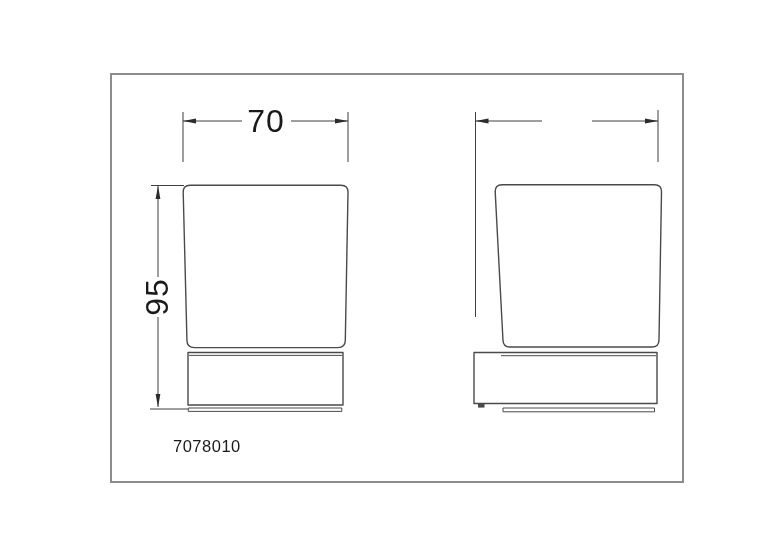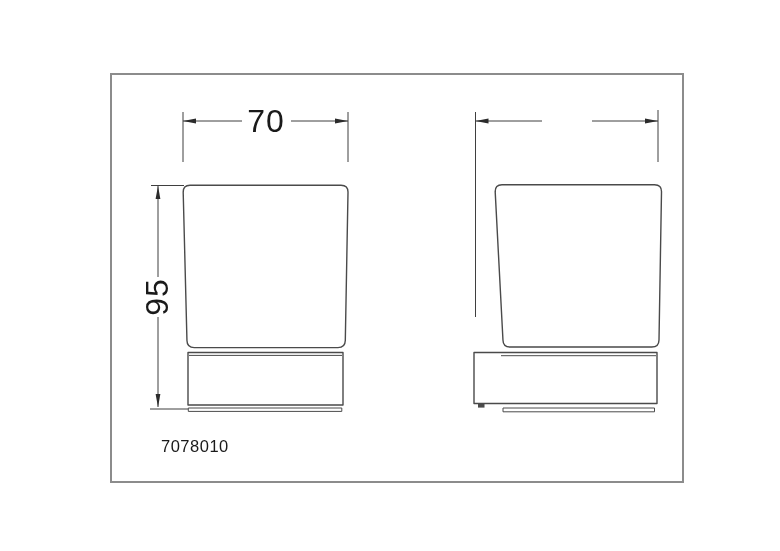--- a/index.html
+++ b/index.html
@@ -32,21 +32,21 @@
     color: #1a1a1a;
     background: transparent;
     white-space: nowrap;
   }
   .dim-label.vertical {
     transform: rotate(-90deg);
     transform-origin: center center;
   }
   .part-number {
     position: absolute;
-    left: 161px;
+    left: 173px;
     top: 436px;
     font-size: 16.5px;
     line-height: 20px;
     letter-spacing: 0.5px;
     color: #1a1a1a;
     white-space: nowrap;
   }
 </style>
 </head>
 <body>

